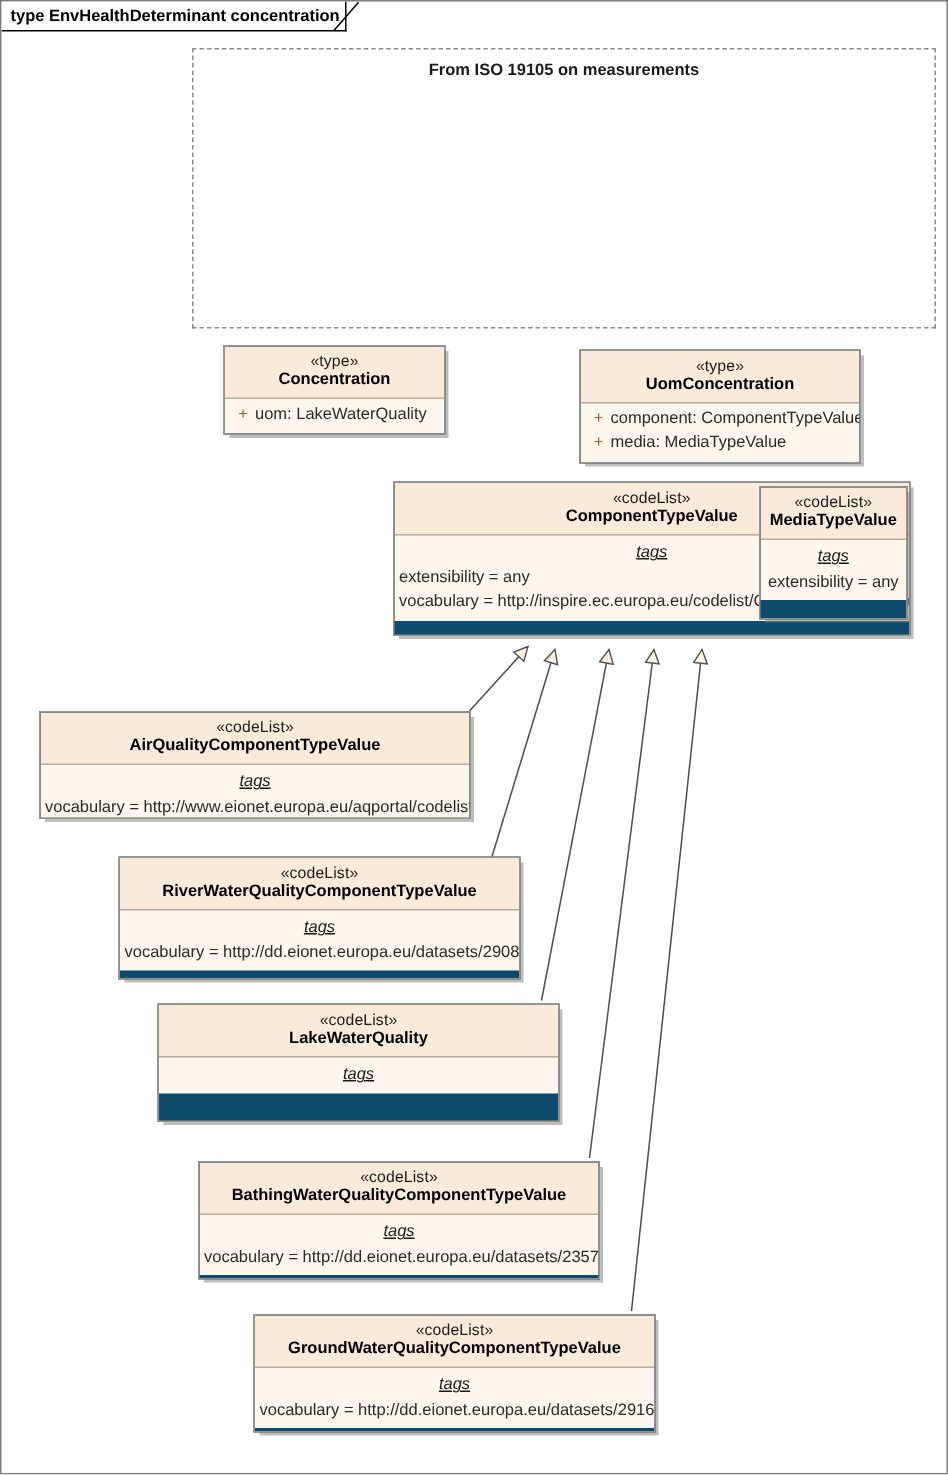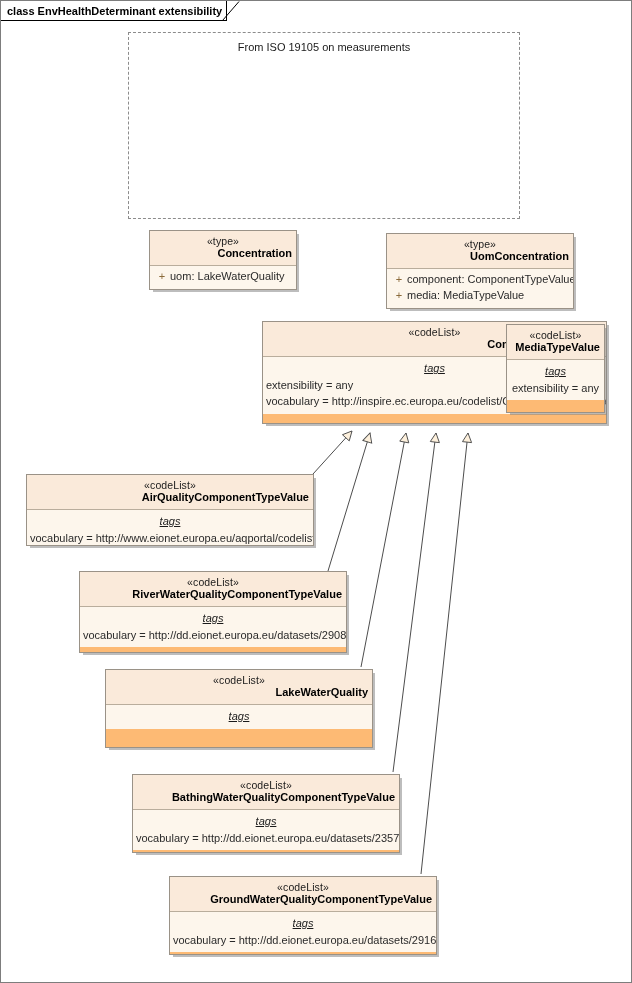--- a/index.html
+++ b/index.html
@@ -63,21 +63,21 @@
     text-align: center;
     font-size: 11px;
     color: #1a1a1a;
   }
 
   
   .uml {
     position: absolute;
     box-sizing: border-box;
     border: 1px solid #9a9287;
-    background: #fdba74;
+    background: #0c4a6e;
     box-shadow: 3px 3px 0 -1px rgba(135,135,135,0.55);
     overflow: hidden;
   }
   .uml-head {
     background: #faeada;
     border-bottom: 1px solid #b9ad9c;
     padding: 4px 4px 5px 4px;
     text-align: center;
     line-height: 1.18;
   }
@@ -85,21 +85,20 @@
     display: block;
     font-size: 10.5px;
     color: #1a1a1a;
     letter-spacing: 0.1px;
   }
   .uml-name {
     display: block;
     font-size: 11px;
     font-weight: bold;
     color: #000000;
-    text-align: right;
   }
   .uml-name.abstract {
   }
   .uml-body {
     background: #fdf6ec;
     padding: 3px 0 4px 0;
   }
   .uml-attr {
     display: flex;
     font-size: 11px;
@@ -148,27 +147,27 @@
   }
   .zabove { z-index: 12; }
   .ztop   { z-index: 20; }
 </style>
 </head>
 <body>
 
 <div id="canvas">
 
   <div class="diagram-tab">
-    <span>class EnvHealthDeterminant extensibility</span>
+    <span>type EnvHealthDeterminant concentration</span>
   </div>
   <svg class="diagram-tab-slant" viewBox="0 0 18 20" preserveAspectRatio="none">
     <path d="M 0.5 19.5 L 17 0.5" stroke="#000000" fill="none" stroke-width="1"></path>
   </svg>
 
-  <div class="dashed-frame" style="left:127px; top:31px; width:392px; height:187px;">
+  <div class="dashed-frame" style="left:127px; top:31px; width:496px; height:187px;font-weight:bold;">
     <div class="dashed-frame-title">From ISO 19105 on measurements</div>
   </div>
 
   <svg id="wires" viewBox="0 0 632 983">
     <defs>
       <marker id="genArrow" viewBox="0 0 12 12" refX="11" refY="6" markerWidth="11" markerHeight="11" orient="auto-start-reverse">
         <path d="M 1 1 L 11 6 L 1 11 z" fill="#fdf0dc" stroke="#4d4d4d" stroke-width="1"></path>
       </marker>
     </defs>
     <g stroke="#4d4d4d" stroke-width="1" fill="none">

